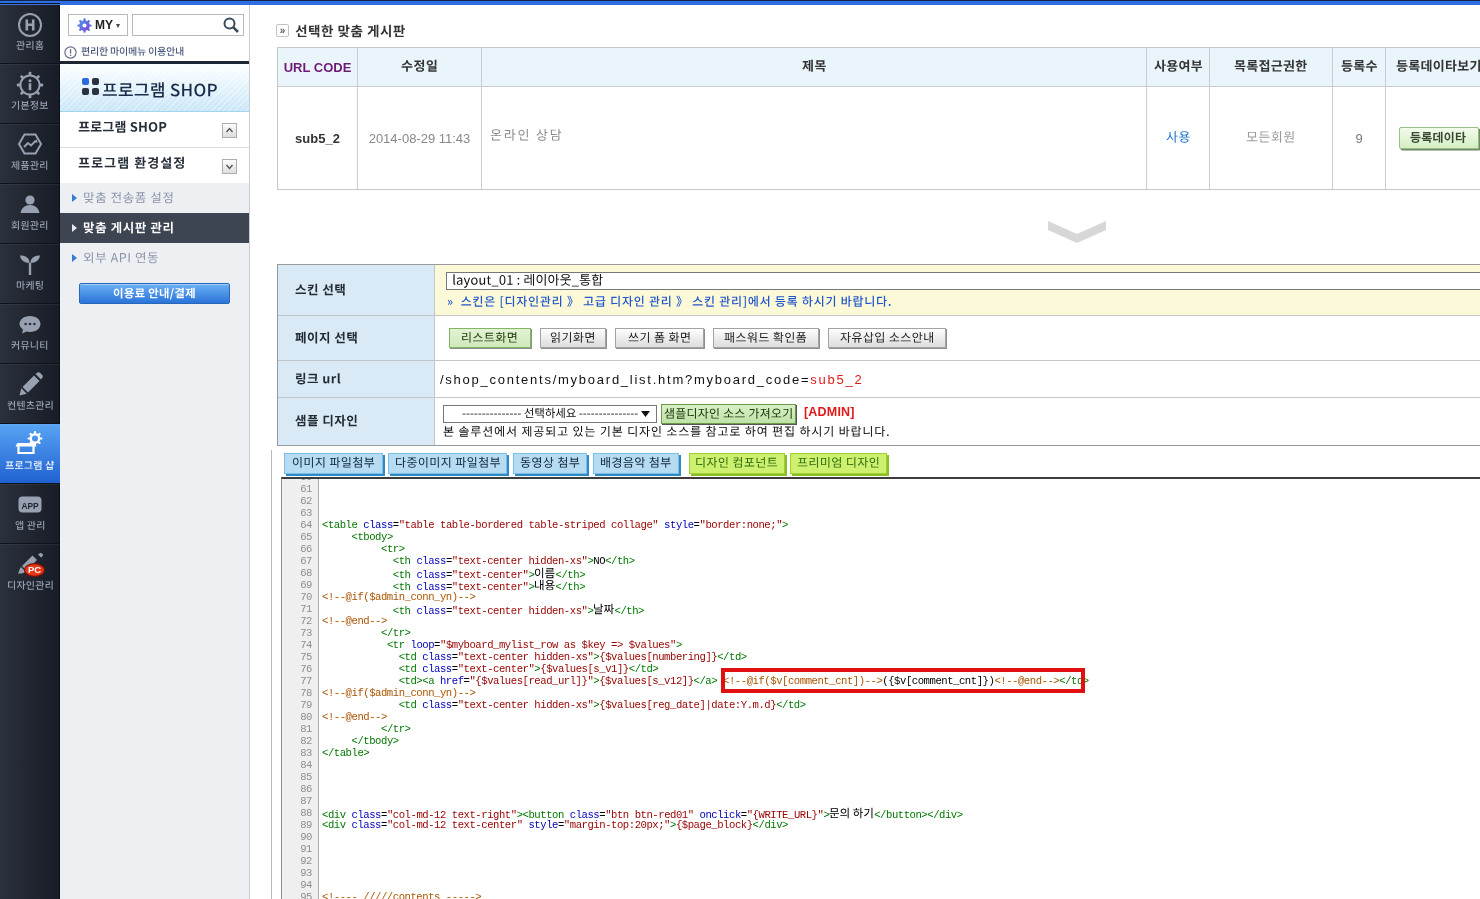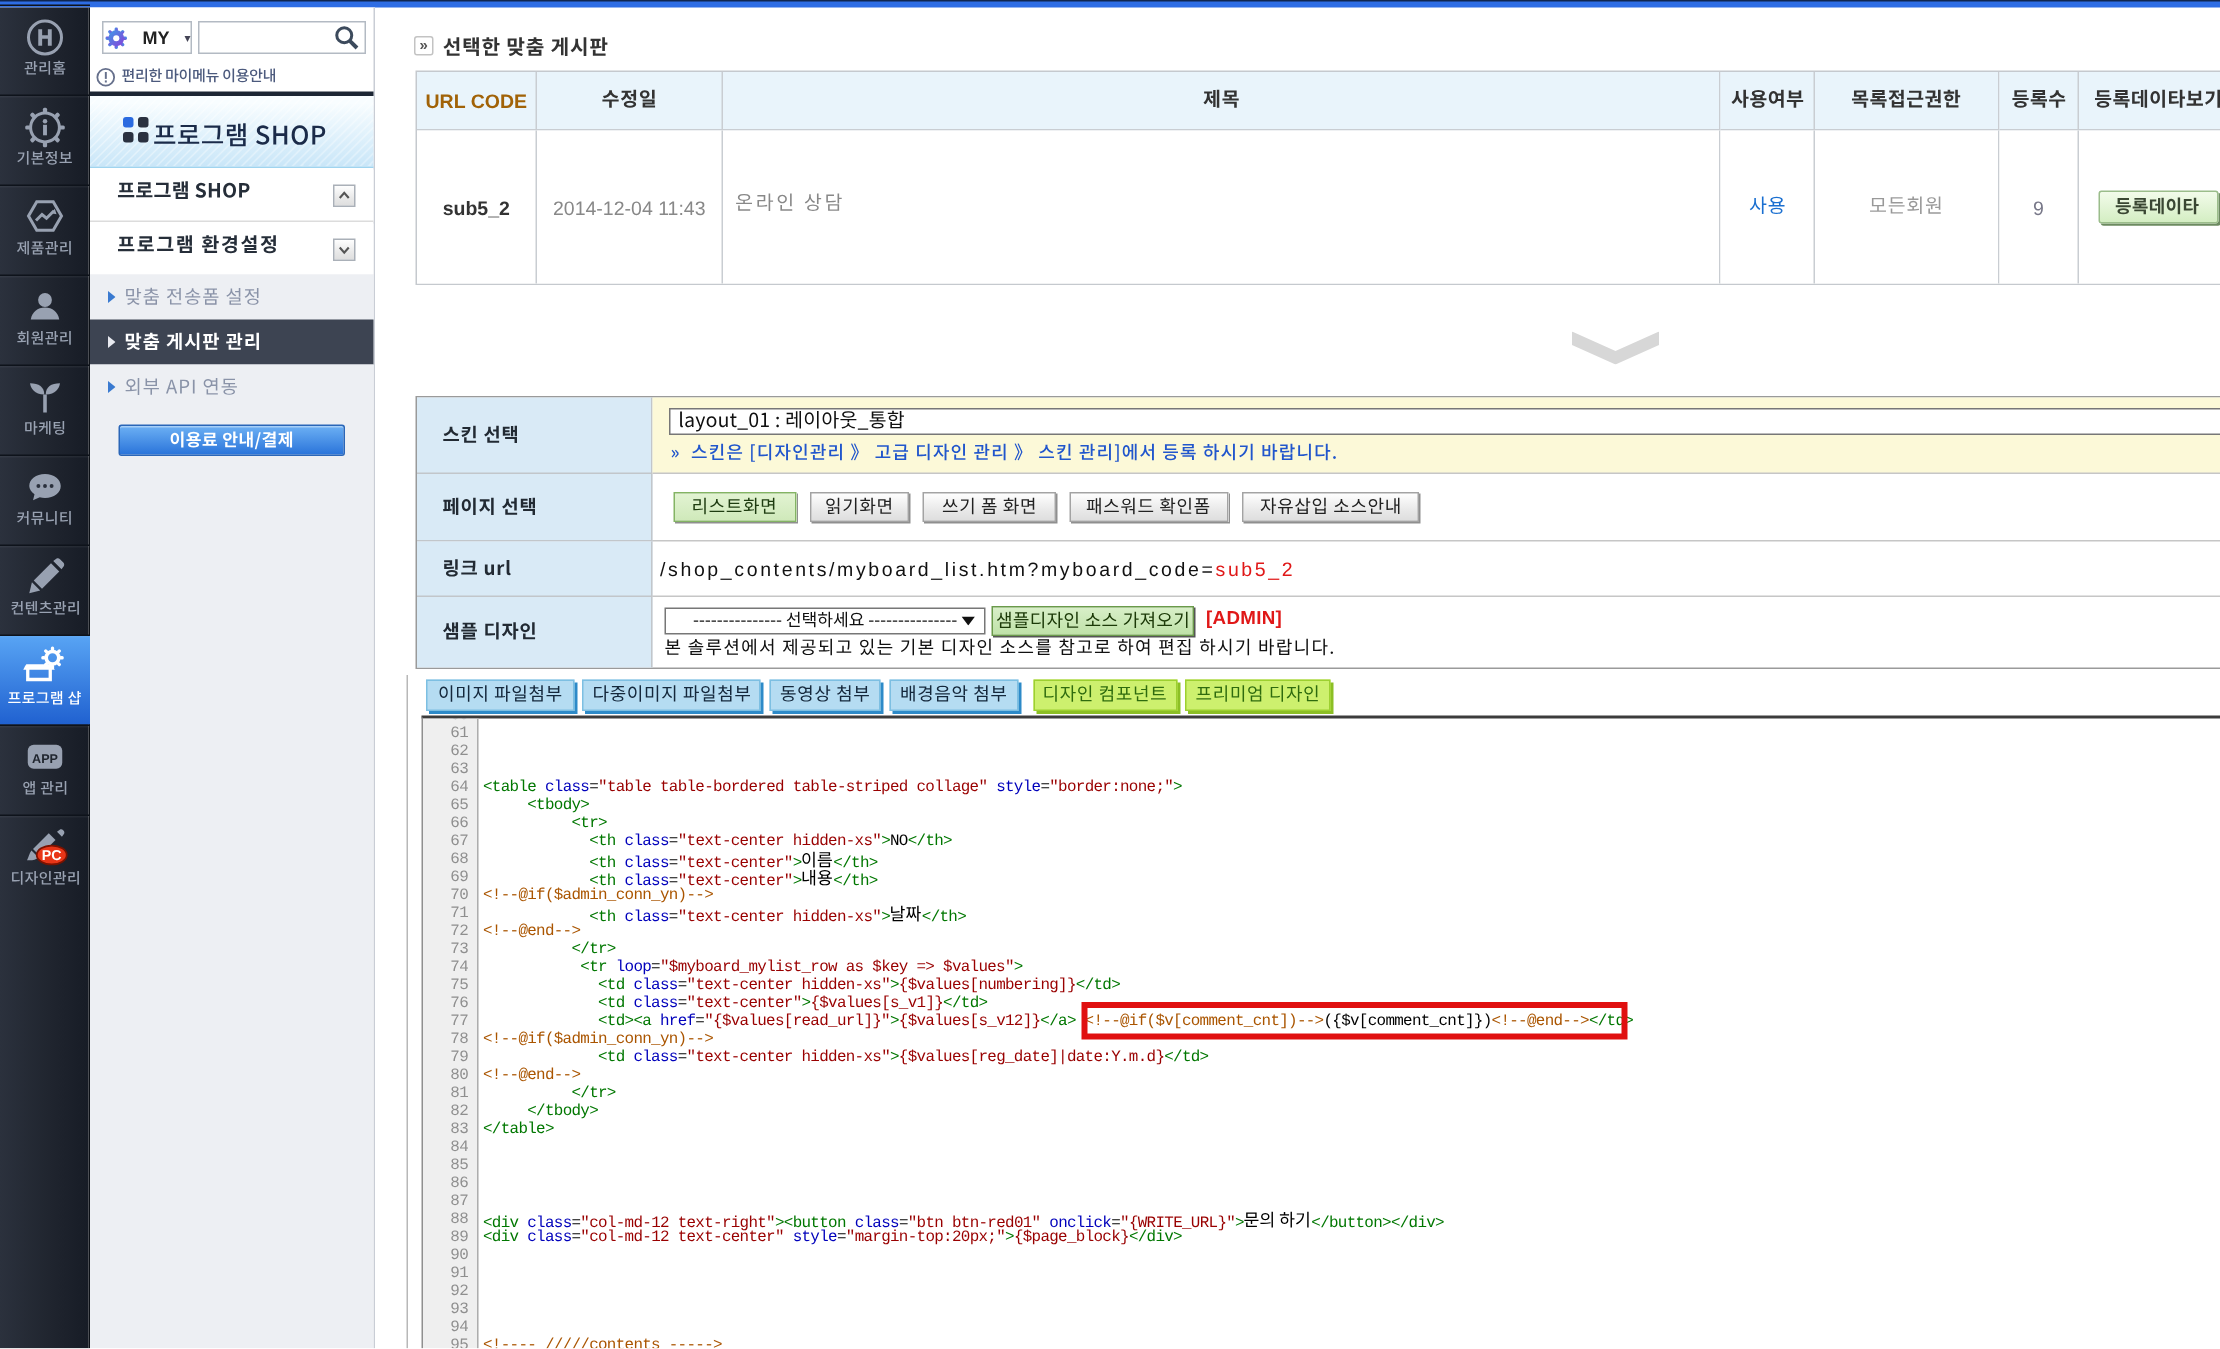--- a/index.html
+++ b/index.html
@@ -425,21 +425,21 @@
             <use href="#g500_b514" x="0"></use>
             <use href="#g500_c790" x="940"></use>
             <use href="#g500_c778" x="1880"></use>
             <use href="#g500_ad00" x="2820"></use>
             <use href="#g500_b9ac" x="3760"></use>
           </svg>
         </div>
       </div>
     </div>
     <div class="ab" style="left:60px;top:5px;width:190px;height:894px;background:#fff;border-right:1px solid #c9cdd5">
-      <div class="ab fx" style="left:8px;top:9px;width:60px;height:22px;border:1px solid #b3bac3;background:#fff;justify-content:space-between">
+      <div class="ab fx" style="left:8px;top:9px;width:60px;height:22px;border:1px solid #b3bac3;background:#fff;justify-content:center">
         <svg width="17" height="17" viewBox="0 0 20 20">
           <defs>
             <linearGradient id="pg" x1="0" y1="0" x2="1" y2="1">
               <stop offset="0" stop-color="#3e9be8"></stop>
               <stop offset="1" stop-color="#8a3fd8"></stop>
             </linearGradient>
           </defs>
           <rect x="8.7" y="1.6" width="2.6" height="3.4" rx="1.1" fill="url(#pg)" transform="rotate(0 10 10)"></rect>
           <rect x="8.7" y="1.6" width="2.6" height="3.4" rx="1.1" fill="url(#pg)" transform="rotate(45 10 10)"></rect>
           <rect x="8.7" y="1.6" width="2.6" height="3.4" rx="1.1" fill="url(#pg)" transform="rotate(90 10 10)"></rect>
@@ -592,21 +592,21 @@
         <use href="#g700_d0dd" x="961"></use>
         <use href="#g700_d55c" x="1921"></use>
         <use href="#g700_b9de" x="3150"></use>
         <use href="#g700_cda4" x="4111"></use>
         <use href="#g700_ac8c" x="5339"></use>
         <use href="#g700_c2dc" x="6300"></use>
         <use href="#g700_d310" x="7261"></use>
       </svg></div>
     <div class="ab" style="left:277px;top:47px;width:1215px;border:1px solid #c5c9ce;display:grid;grid-template-columns:80px 124px 665px 63px 123px 53px 105px;grid-template-rows:39px 102px">
       <div class="fx" style="justify-content:center;background:#e9f4fb;border-right:1px solid #c9cdd2;border-bottom:1px solid #c9cdd2">
-        <span style="font-size:13px;font-weight:bold;color:#a16207">URL CODE</span>
+        <span style="font-size:13px;font-weight:bold;color:#701a75">URL CODE</span>
       </div>
       <div class="fx" style="justify-content:center;background:#e9f4fb;border-right:1px solid #c9cdd2;border-bottom:1px solid #c9cdd2">
         <svg width="37.4" height="15.3" viewBox="0 -900 2875 1180" fill="#333333">
           <use href="#g700_c218" x="0"></use>
           <use href="#g700_c815" x="958"></use>
           <use href="#g700_c77c" x="1917"></use>
         </svg>
       </div>
       <div class="fx" style="justify-content:center;background:#e9f4fb;border-right:1px solid #c9cdd2;border-bottom:1px solid #c9cdd2">
         <svg width="24.9" height="15.3" viewBox="0 -900 1917 1180" fill="#333333">
@@ -647,21 +647,21 @@
           <use href="#g700_c774" x="2829"></use>
           <use href="#g700_d0c0" x="3772"></use>
           <use href="#g700_bcf4" x="4715"></use>
           <use href="#g700_ae30" x="5658"></use>
         </svg>
       </div>
       <div class="fx" style="justify-content:center;border-right:1px solid #c9cdd2;background:#fff">
         <span style="font-size:13px;font-weight:bold;color:#333">sub5_2</span>
       </div>
       <div class="fx" style="justify-content:center;border-right:1px solid #c9cdd2;background:#fff">
-        <span style="font-size:13px;color:#888">2014-12-04 11:43</span>
+        <span style="font-size:13px;color:#888">2014-08-29 11:43</span>
       </div>
       <div class="fx" style="justify-content:flex-start;padding-left:8px;border-right:1px solid #c9cdd2;background:#fff">
         <span style="justify-self:start"><svg width="73.5" height="15.3" viewBox="0 -900 5655 1180" fill="#888888">
             <use href="#g400_c628" x="0"></use>
             <use href="#g400_b77c" x="1058"></use>
             <use href="#g400_c778" x="2117"></use>
             <use href="#g400_c0c1" x="3538"></use>
             <use href="#g400_b2f4" x="4596"></use>
           </svg></span>
       </div>

